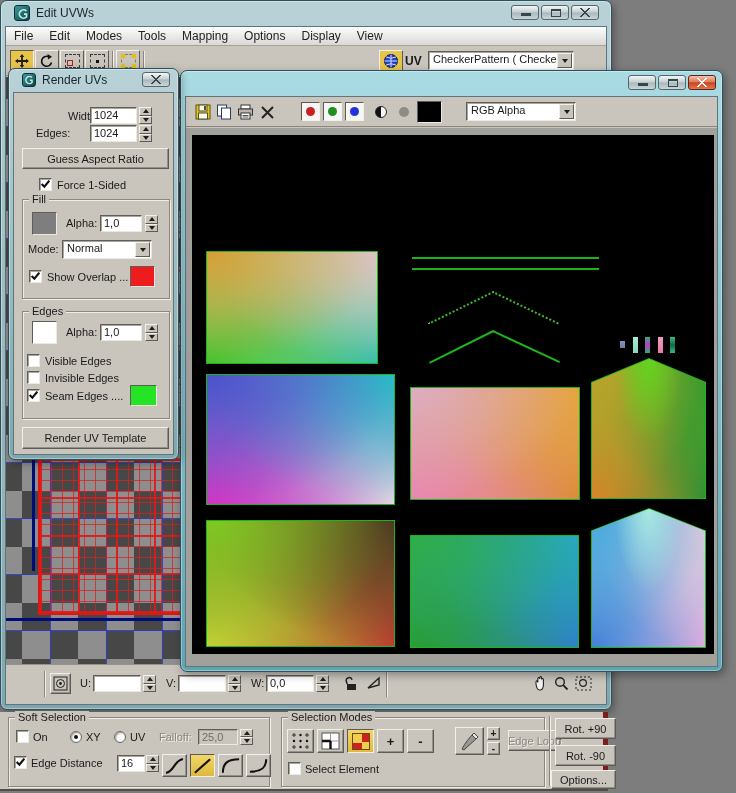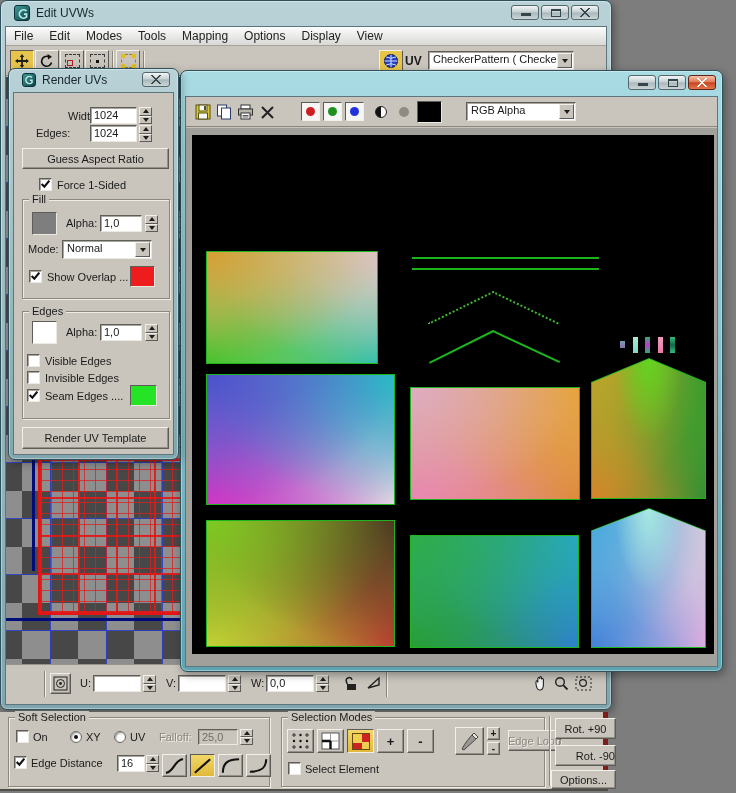--- a/index.html
+++ b/index.html
@@ -596,20 +596,20 @@
   <div class="btn dis" style="left:508px;top:18px;width:53px;height:21px;">
       <span>Edge Loop</span>
     </div>
   <span class="cb" style="left:288px;top:50px;"></span>
   <span class="lbl" style="left:305px;top:51px;">Select Element</span>
 
   <div class="vsep" style="left:549px;top:4px;height:70px;"></div>
   <div class="btn" style="left:555px;top:6px;width:61px;height:21px;">
       <span>Rot. +90</span>
     </div>
-  <div class="btn" style="left:555px;top:33px;width:61px;height:21px;justify-content:flex-end;">
+  <div class="btn" style="left:555px;top:33px;width:61px;height:21px;">
       <span>Rot. -90</span>
     </div>
   <div class="btn" style="left:551px;top:58px;width:65px;height:19px;">
       <span>Options...</span>
     </div>
 </div>
 <div class="abs" style="left:0;top:789px;width:608px;height:2px;background:#504e48;"></div>
 
 </body></html>

